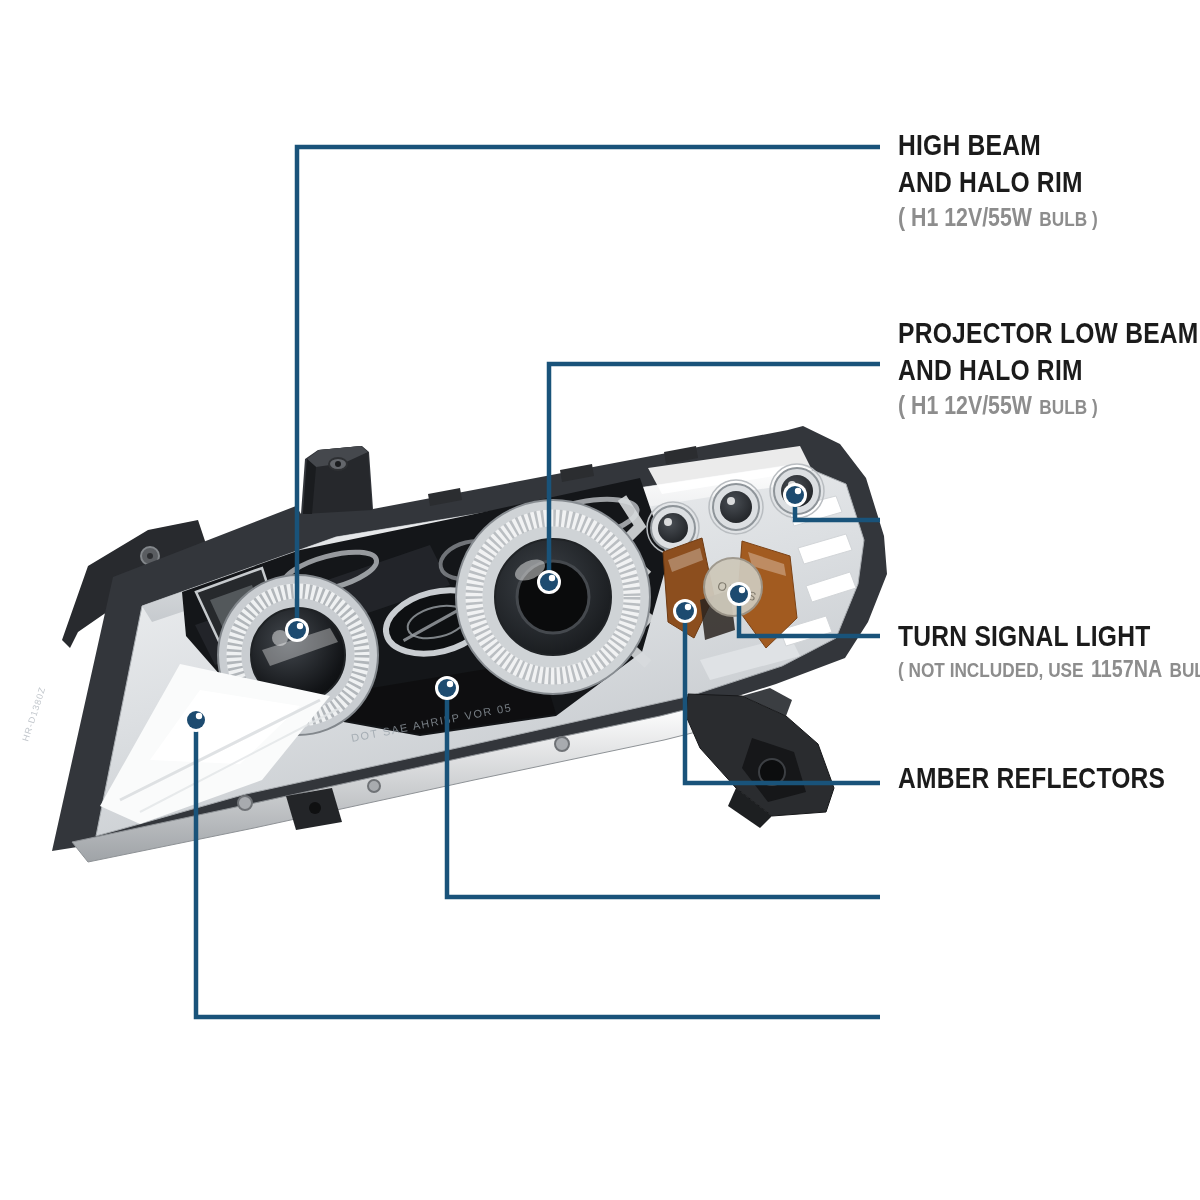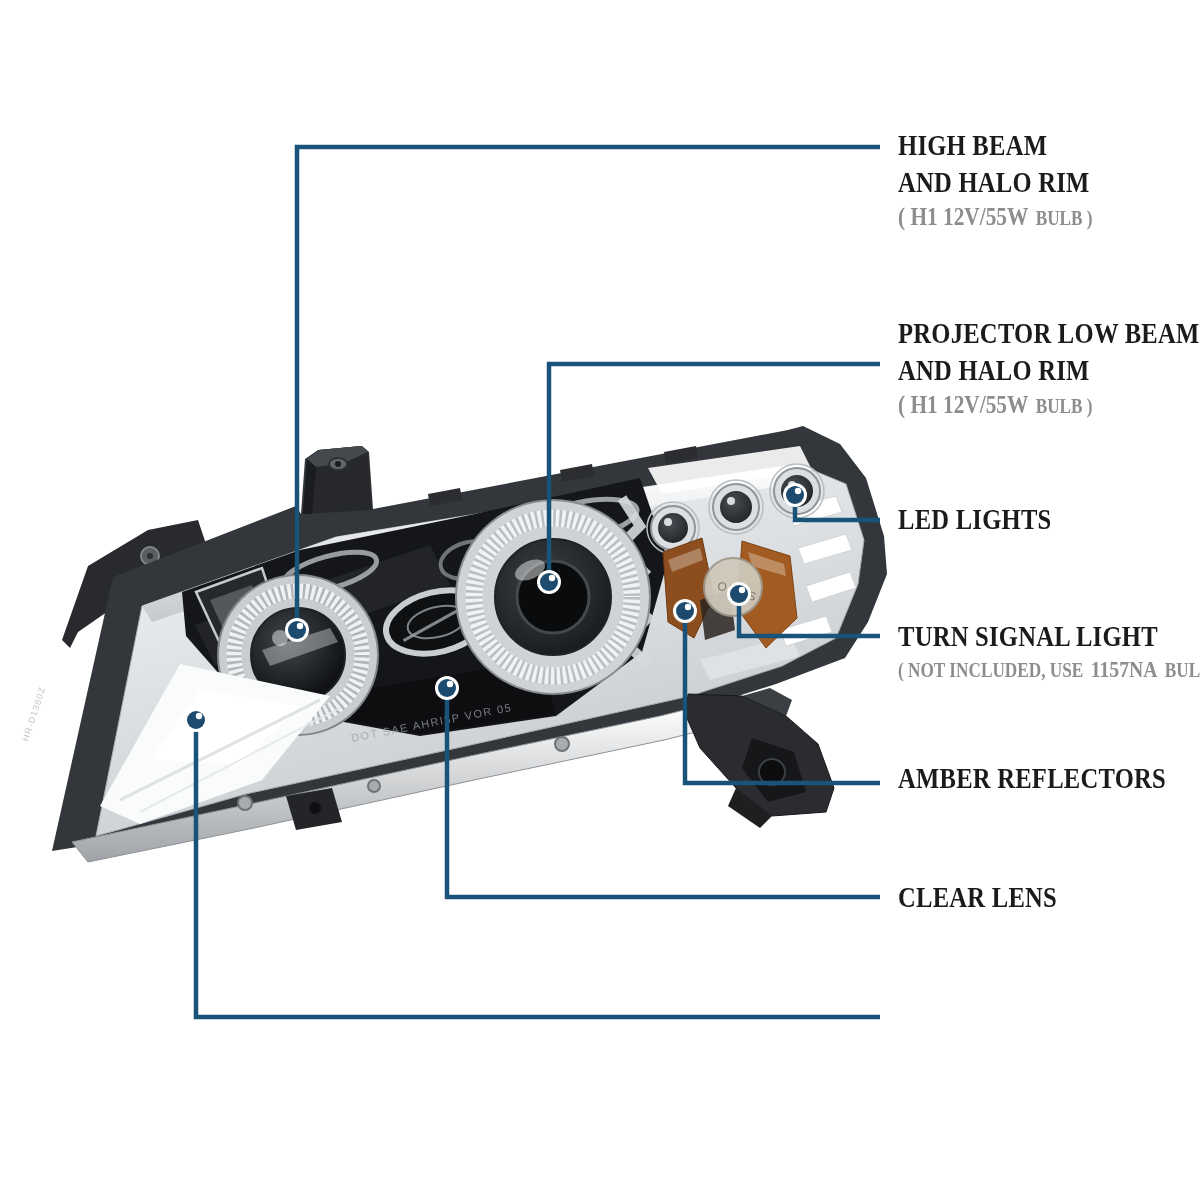--- a/index.html
+++ b/index.html
@@ -1,19 +1,19 @@
 <!DOCTYPE html>
 <html><head>
 <meta charset="utf-8">
 <style>
   html,body{margin:0;padding:0;background:#ffffff;}
   #canvas{position:relative;width:1200px;height:1200px;background:#ffffff;overflow:hidden;
           font-family:"Liberation Sans",sans-serif;}
   #art{position:absolute;left:0;top:0;}
-  .callout-label{position:absolute;left:898px;color:#1b1b1b;font-family:Liberation Serif, serif;}
+  .callout-label{position:absolute;left:898px;color:#1b1b1b;}
   .title-line{font-weight:bold;font-size:30px;line-height:37px;letter-spacing:.3px;
               white-space:nowrap;transform:scaleX(.82);transform-origin:left top;color:#1b1b1b;}
   .note{white-space:nowrap;transform:scaleX(.82);transform-origin:left top;
         font-weight:bold;color:#8d8d8d;line-height:34px;}
   .note .lg{font-size:26px;}
   .note .md{font-size:24px;margin-left:9px;}
   .note .sm{font-size:21px;margin-left:9px;}
   .note .sm.first{margin-left:0;}
 </style>
 </head>
@@ -245,31 +245,25 @@
   <div class="title-line">AND HALO RIM</div>
   <div class="note"><span class="lg">( H1  12V/55W</span><span class="sm">BULB )</span></div>
 </div>
 
 <div class="callout-label" style="top:314px">
   <div class="title-line">PROJECTOR LOW BEAM</div>
   <div class="title-line">AND HALO RIM</div>
   <div class="note"><span class="lg">( H1  12V/55W</span><span class="sm">BULB )</span></div>
 </div>
 
-<div class="callout-label" style="top:500px">
-  <div class="title-line">LED LIGHTS</div>
-</div>
 
 <div class="callout-label" style="top:617px">
   <div class="title-line">TURN SIGNAL LIGHT</div>
   <div class="note" style="line-height:30px"><span class="sm first">( NOT INCLUDED, USE</span><span class="md">1157NA</span><span class="sm">BULB )</span></div>
 </div>
 
 <div class="callout-label" style="top:759px">
   <div class="title-line">AMBER REFLECTORS</div>
 </div>
 
-<div class="callout-label" style="top:878px">
-  <div class="title-line">CLEAR LENS</div>
-</div>
 
 
 </div>
 
 </body></html>

